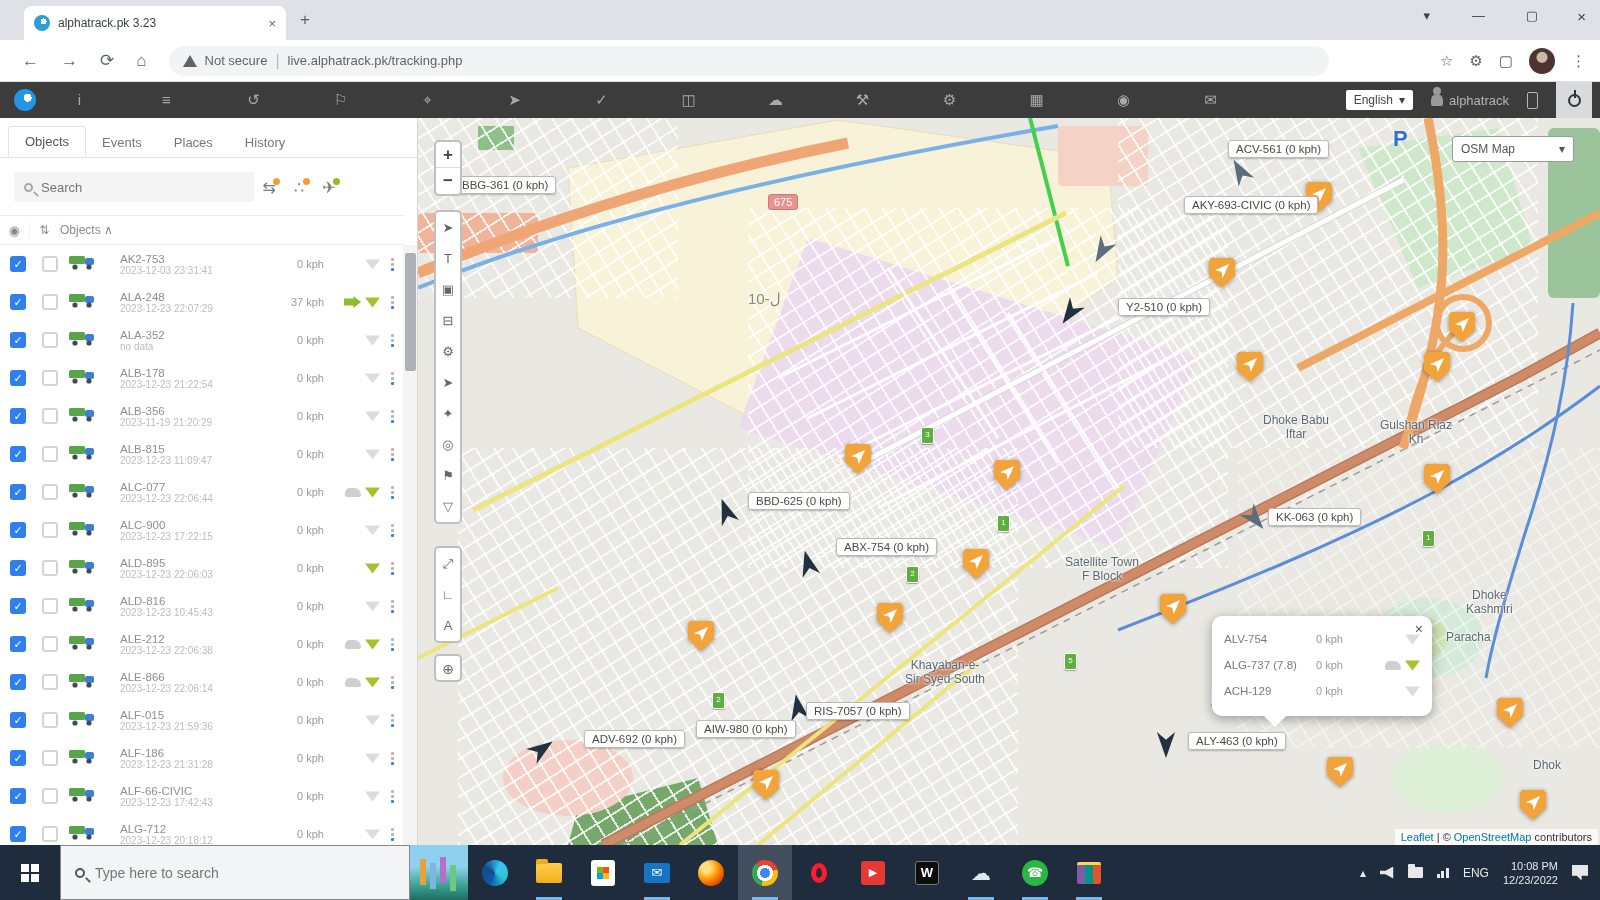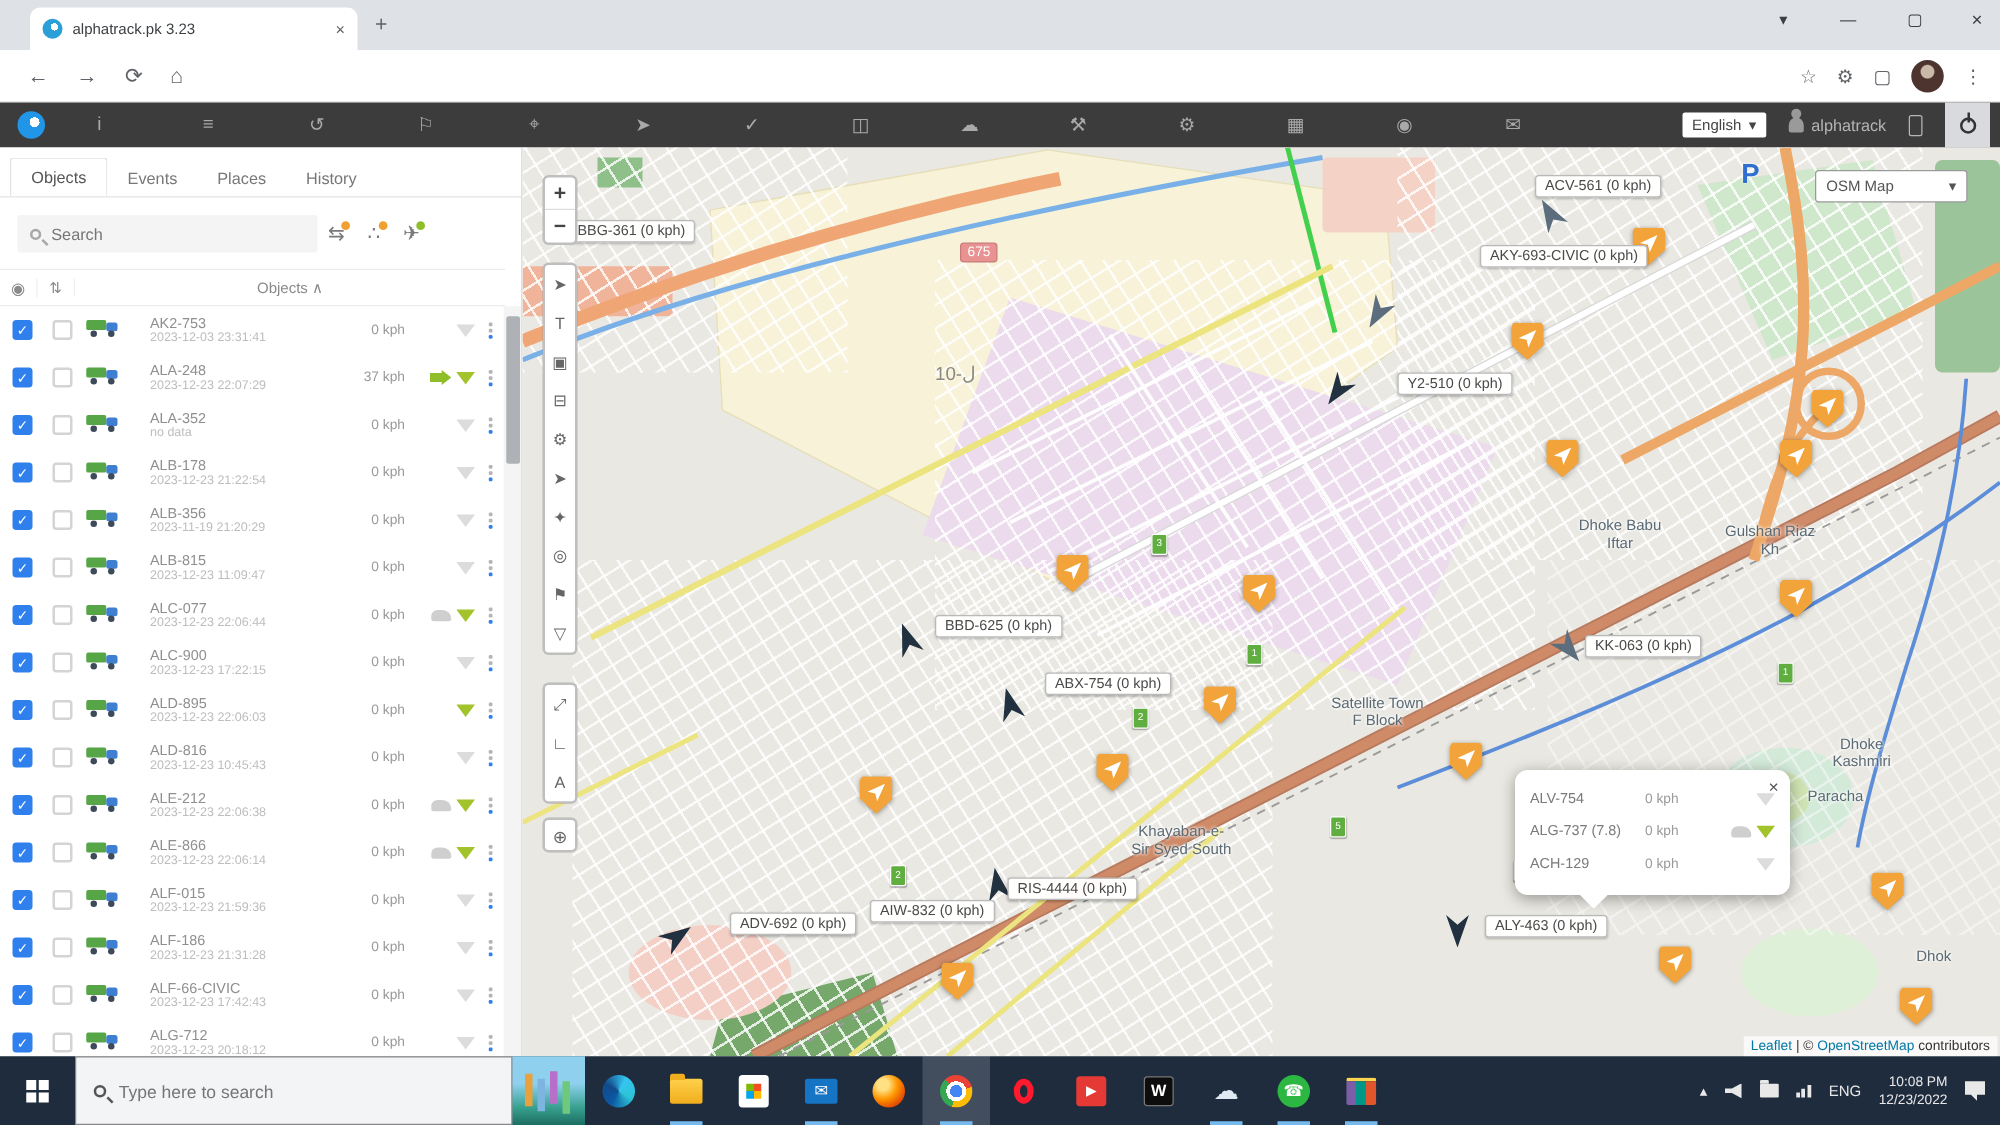--- a/index.html
+++ b/index.html
@@ -46,21 +46,21 @@
   #searchrow{position:absolute;left:0;top:48px;width:344px;height:42px;display:flex;align-items:center}
   #searchbox{margin-left:14px;width:270px;height:30px;background:#f4f4f4;border-radius:2px;display:flex;align-items:center;padding:0 10px;gap:8px}
   .mag{width:9px;height:9px;border:2px solid #a7a7a7;border-radius:50%;position:relative;flex:none}
   .mag:after{content:"";position:absolute;left:7px;top:8px;width:6px;height:2px;background:#a7a7a7;transform:rotate(45deg)}
   #searchbox input{border:0;background:transparent;outline:none;font-size:13px;color:#555;width:200px;font-family:"Liberation Sans",sans-serif}
   .side-btn{width:34px;text-align:center;font-size:16px;color:#7a7a7a;position:relative}
   .side-btn .dot{position:absolute;width:7px;height:7px;border-radius:50%;right:4px;top:0}
   #hdrrow{position:absolute;left:0;top:97px;width:404px;height:30px;border-top:1px solid #ececec;border-bottom:1px solid #ececec;display:flex;align-items:center;font-size:12px;color:#8a8a8a}
   .hdr-eye{width:30px;text-align:center;font-size:13px;border-right:1px solid #f0f0f0}
   .hdr-sig{width:30px;text-align:center;font-size:12px;border-right:1px solid #f0f0f0}
-  .hdr-obj{flex:1;text-align:center}
+  .hdr-obj{flex:1;}
   #rows{position:absolute;left:0;top:127px;width:404px;height:600px}
   .row{height:38px;display:flex;align-items:center}
   .cb{width:16px;height:16px;border-radius:3px;flex:none;display:flex;align-items:center;justify-content:center;font-size:11px;color:#fff}
   .cb-on{background:#2f80ed;margin-left:10px}
   .cb-off{background:#fff;border:2px solid #d4d4d4;margin-left:16px}
   .truck{width:30px;margin-left:10px;flex:none}
   .meta{flex:1;margin-left:22px;overflow:hidden}
   .nm{display:block;font-size:11.5px;color:#8f8f8f}
   .dt{display:block;font-size:10px;color:#bdbdbd}
   .spd{width:52px;text-align:right;font-size:11px;color:#9a9a9a;flex:none}
@@ -162,20 +162,26 @@
   <span class="winctl" style="right:170px">▾</span>
   <span class="winctl" style="right:115px">—</span>
   <span class="winctl" style="right:62px">▢</span>
   <span class="winctl" style="right:14px;font-size:15px">×</span>
 </div>
 <div id="toolbar">
   <span class="nav-ic">←</span>
   <span class="nav-ic">→</span>
   <span class="nav-ic">⟳</span>
   <span class="nav-ic">⌂</span>
+  <div id="urlbox">
+    <span class="warn"></span>
+    <span class="sec-txt">Not secure</span>
+    <span class="sep">|</span>
+    <span class="url-txt">live.alphatrack.pk/tracking.php</span>
+  </div>
 </div>
 <div class="bar-right">
   <span class="g">☆</span>
   <span class="g">⚙</span>
   <span class="g">▢</span>
   <span id="avatar"></span>
   <span class="g">⋮</span>
 </div>
 
 <div id="appbar">
@@ -741,22 +747,22 @@
   </div>
 
   <div id="labels-layer">
       <div class="vlabel" style="left: 36px; top: 58px;">BBG-361 (0 kph)</div>
       <div class="vlabel" style="left: 810px; top: 22px;">ACV-561 (0 kph)</div>
       <div class="vlabel" style="left: 766px; top: 78px;">AKY-693-CIVIC (0 kph)</div>
       <div class="vlabel" style="left: 700px; top: 180px;">Y2-510 (0 kph)</div>
       <div class="vlabel" style="left: 330px; top: 374px;">BBD-625 (0 kph)</div>
       <div class="vlabel" style="left: 418px; top: 420px;">ABX-754 (0 kph)</div>
       <div class="vlabel" style="left: 850px; top: 390px;">KK-063 (0 kph)</div>
-      <div class="vlabel" style="left: 388px; top: 584px;">RIS-4444 (0 kph)</div>
-      <div class="vlabel" style="left: 278px; top: 602px;">AIW-832 (0 kph)</div>
+      <div class="vlabel" style="left: 388px; top: 584px;">RIS-7057 (0 kph)</div>
+      <div class="vlabel" style="left: 278px; top: 602px;">AIW-980 (0 kph)</div>
       <div class="vlabel" style="left: 166px; top: 612px;">ADV-692 (0 kph)</div>
       <div class="vlabel" style="left: 770px; top: 614px;">ALY-463 (0 kph)</div>
     </div>
   <div id="markers-layer">
       <div class="omark" style="left: 888px; top: 64px;">
         <div class="sh"></div>
         <div class="pl"></div>
       </div>
       <div class="omark" style="left: 791px; top: 140px;">
         <div class="sh"></div>

